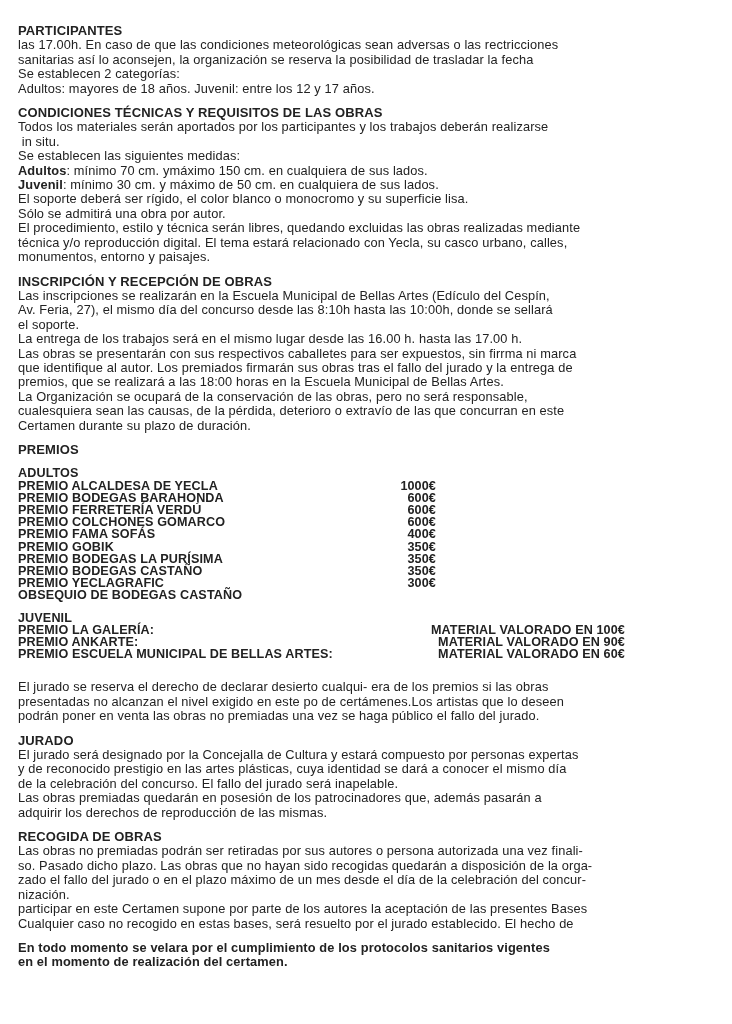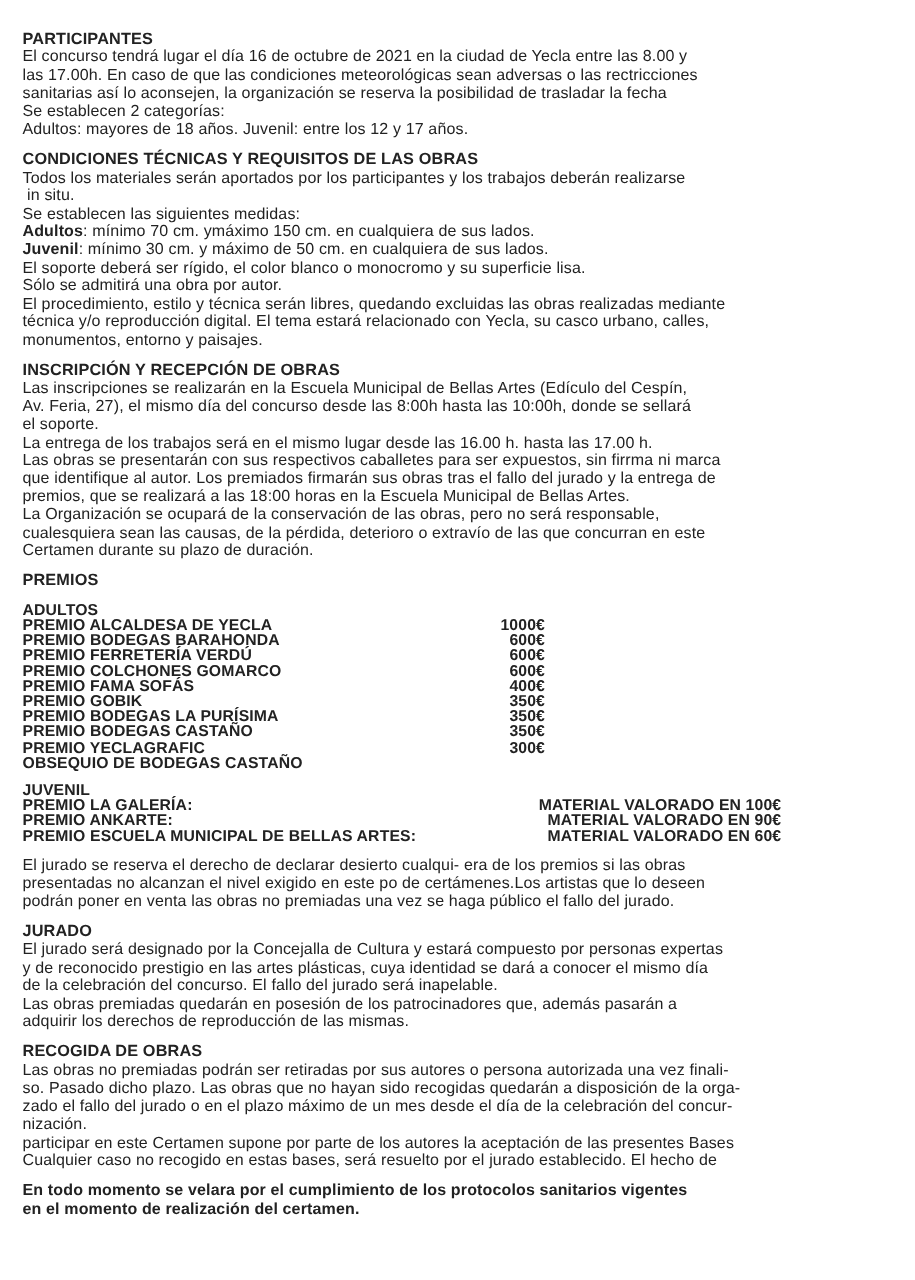--- a/index.html
+++ b/index.html
@@ -19,42 +19,41 @@
   .sec { margin-top:10px; }
   .sec:first-child { margin-top:0; }
   .hd {
     font-weight:bold;
     font-size:13px;
     margin:0;
     white-space:pre;
   }
   .ln { white-space:pre; }
   .bold .ln, .ln b, .bold-line { font-weight:bold; }
-  .para { margin-top:10px; }
+  .para { margin-top:20px; }
   .pgroup {
     margin-top:10px;
     font-size:12.6px;
     line-height:12.2px;
     font-weight:bold;
   }
   .prow { display:flex;align-items:flex-end; }
   .pname { width:372px; white-space:pre; }
   .pamt { text-align:right; white-space:pre; }
   .g-adultos .pamt { width:46px; }
   .g-juvenil .pamt { width:235px; }
 </style>
 </head>
 <body>
 
 <div class="page">
   <div id="doc">
       <div class="sec">
         <div class="hd">PARTICIPANTES</div>
         <div>
-          <div class="ln">El concurso tendrá lugar el día 16 de octubre de 2021 en la ciudad de Yecla entre las 8.00 y</div>
           <div class="ln">las 17.00h. En caso de que las condiciones meteorológicas sean adversas o las rectricciones</div>
           <div class="ln">sanitarias así lo aconsejen, la organización se reserva la posibilidad de trasladar la fecha</div>
           <div class="ln">Se establecen 2 categorías:</div>
           <div class="ln">Adultos: mayores de 18 años. Juvenil: entre los 12 y 17 años.</div>
         </div>
       </div>
       <div class="sec">
         <div class="hd">CONDICIONES TÉCNICAS Y REQUISITOS DE LAS OBRAS</div>
         <div>
           <div class="ln">Todos los materiales serán aportados por los participantes y los trabajos deberán realizarse</div>
@@ -66,21 +65,21 @@
           <div class="ln">Sólo se admitirá una obra por autor.</div>
           <div class="ln">El procedimiento, estilo y técnica serán libres, quedando excluidas las obras realizadas mediante</div>
           <div class="ln">técnica y/o reproducción digital. El tema estará relacionado con Yecla, su casco urbano, calles,</div>
           <div class="ln">monumentos, entorno y paisajes.</div>
         </div>
       </div>
       <div class="sec">
         <div class="hd">INSCRIPCIÓN Y RECEPCIÓN DE OBRAS</div>
         <div>
           <div class="ln">Las inscripciones se realizarán en la Escuela Municipal de Bellas Artes (Edículo del Cespín,</div>
-          <div class="ln">Av. Feria, 27), el mismo día del concurso desde las 8:00h hasta las 10:00h, donde se sellará</div>
+          <div class="ln">Av. Feria, 27), el mismo día del concurso desde las 8:10h hasta las 10:00h, donde se sellará</div>
           <div class="ln">el soporte.</div>
           <div class="ln">La entrega de los trabajos será en el mismo lugar desde las 16.00 h. hasta las 17.00 h.</div>
           <div class="ln">Las obras se presentarán con sus respectivos caballetes para ser expuestos, sin firrma ni marca</div>
           <div class="ln">que identifique al autor. Los premiados firmarán sus obras tras el fallo del jurado y la entrega de</div>
           <div class="ln">premios, que se realizará a las 18:00 horas en la Escuela Municipal de Bellas Artes.</div>
           <div class="ln">La Organización se ocupará de la conservación de las obras, pero no será responsable,</div>
           <div class="ln">cualesquiera sean las causas, de la pérdida, deterioro o extravío de las que concurran en este</div>
           <div class="ln">Certamen durante su plazo de duración.</div>
         </div>
       </div>

